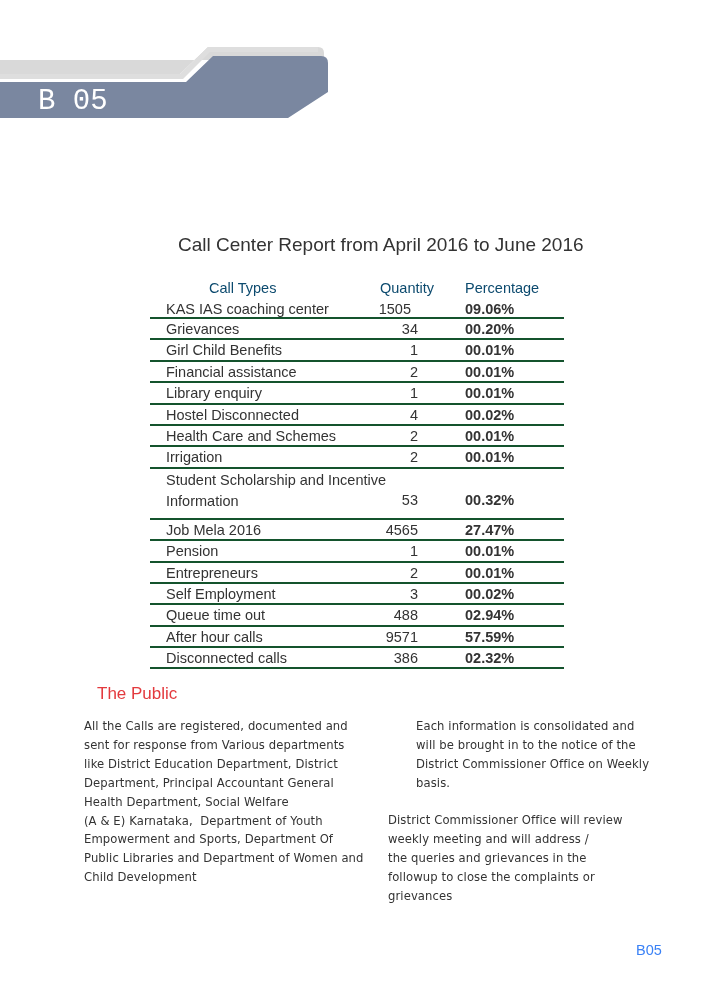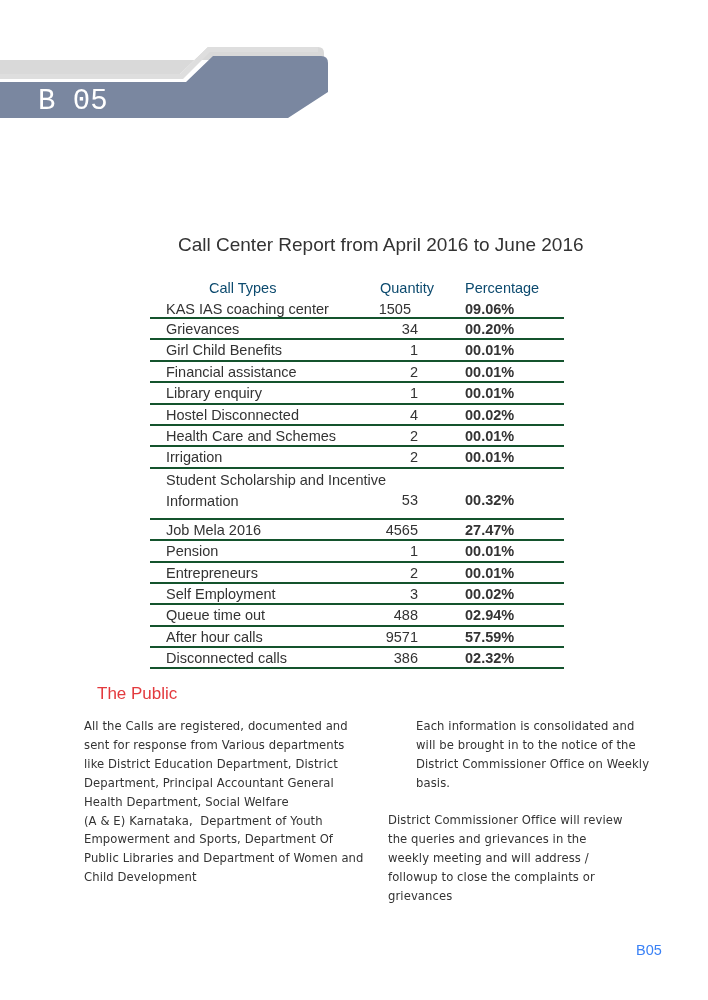--- a/index.html
+++ b/index.html
@@ -165,19 +165,19 @@
 
 <div class="para para-right-1">
   <span class="line">Each information is consolidated and</span>
   <span class="line">will be brought in to the notice of the</span>
   <span class="line">District Commissioner Office on Weekly</span>
   <span class="line">basis.</span>
 </div>
 
 <div class="para para-right-2">
   <span class="line">District Commissioner Office will review</span>
+  <span class="line">weekly meeting and will address /</span>
   <span class="line">the queries and grievances in the</span>
-  <span class="line">weekly meeting and will address /</span>
   <span class="line">followup to close the complaints or</span>
   <span class="line">grievances</span>
 </div>
 
 <div class="page-number">B05</div>
 
 </body></html>

